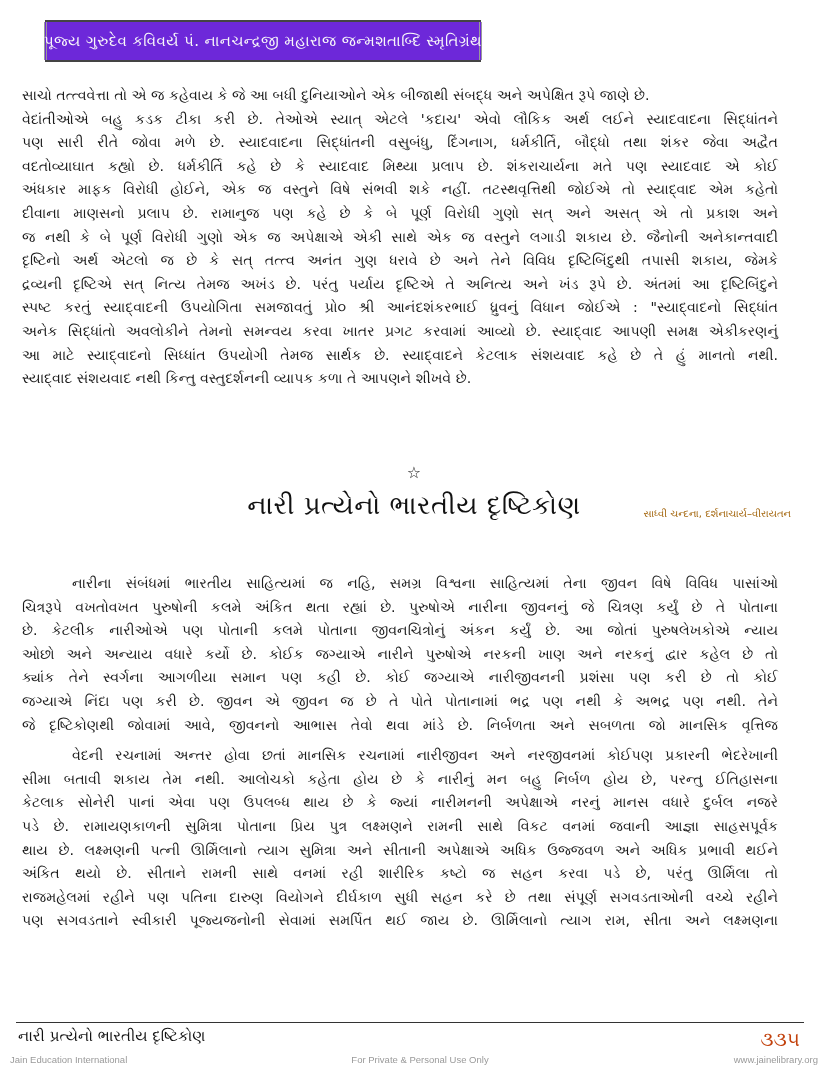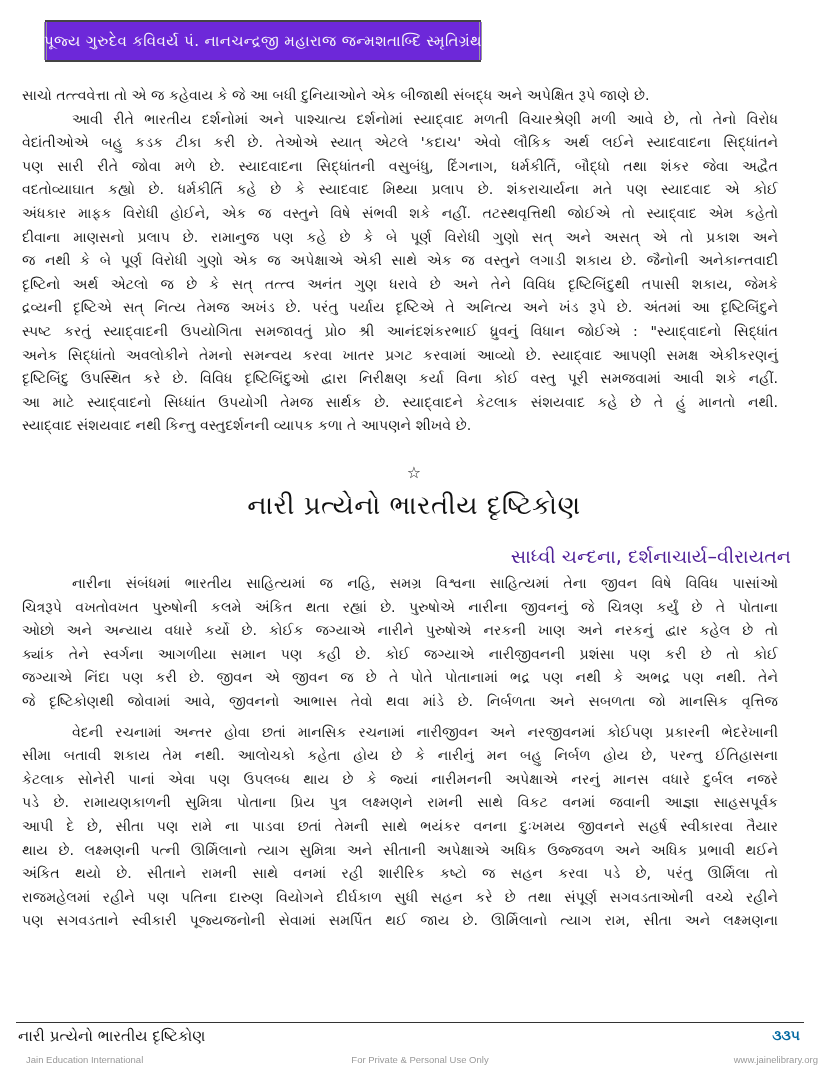--- a/index.html
+++ b/index.html
@@ -27,85 +27,83 @@
     .star {
       position: absolute; left: 0; width: 828px; top: 463px;
       text-align: center; font-size: 16px; color: #222;
     }
     .title {
       position: absolute; left: 0; width: 828px; top: 490px;
       text-align: center; font-size: 26px; font-weight: normal; color: #111;
       letter-spacing: 0.5px;
     }
     .author {
-      position: absolute; right: 37px; top: 545px;
-      font-size: 19px; color: #4c1d95;
+      position: absolute; right: 37px; top: 508px;
+      font-size: 10px; color: #a16207;
     }
     .footer-rule {
       position: absolute; left: 16px; top: 1022px; width: 788px; height: 0;
       border-top: 1.5px solid #333;
     }
     .footer-title {
       position: absolute; left: 18px; top: 1027px; font-size: 15px; color: #111;
     }
     .footer-page {
-      position: absolute; right: 28px; top: 1027px; font-size: 14px; color: #0369a1; font-weight: bold;
+      position: absolute; right: 28px; top: 1027px; font-size: 20px; color: #c2410c;
     }
     .credits {
       position: absolute; top: 1054px; left: 0; width: 828px;
       font-family: "Liberation Sans", sans-serif; font-size: 9.5px; color: #9a9a9a;
     }
-    .credits .l { position: absolute; left: 10px; margin-left: 16px; }
+    .credits .l { position: absolute; left: 10px; }
     .credits .c { position: absolute; left: 8px; width: 824px; text-align: center; }
     .credits .r { position: absolute; right: 10px; }
   </style>
 </head>
 <body>
 
 <div class="top-band">
   <span>પૂજ્ય ગુરુદેવ કવિવર્ય પં. નાનચન્દ્રજી મહારાજ જન્મશતાબ્દિ સ્મૃતિગ્રંથ</span>
 </div>
 
 <div class="content" style="top:84px;">
   <p class="last"><span>સાચો તત્ત્વવેત્તા તો એ જ કહેવાય કે જે આ બધી દુનિયાઓને એક બીજાથી સંબદ્ધ અને અપેક્ષિત રૂપે જાણે છે.</span></p>
-  <p class="indent"><span>આવી રીતે ભારતીય દર્શનોમાં અને પાશ્ચાત્ય દર્શનોમાં સ્યાદ્‌વાદ મળતી વિચારશ્રેણી મળી આવે છે, તો તેનો વિરોધ</span></p>
   <p>વેદાંતીઓએ બહુ કડક ટીકા કરી છે. તેઓએ સ્યાત્ એટલે 'કદાચ' એવો લૌકિક અર્થ લઈને સ્યાદવાદના સિદ્ધાંતને</p>
   <p>પણ સારી રીતે જોવા મળે છે. સ્યાદવાદના સિદ્ધાંતની વસુબંધુ, દિંગનાગ, ધર્મકીર્તિ, બૌદ્ધો તથા શંકર જેવા અદ્વૈત</p>
   <p>વદતોવ્યાઘાત કહ્યો છે. ધર્મકીર્તિ કહે છે કે સ્યાદવાદ મિથ્યા પ્રલાપ છે. શંકરાચાર્યના મતે પણ સ્યાદવાદ એ કોઈ</p>
   <p>અંધકાર માફક વિરોધી હોઈને, એક જ વસ્તુને વિષે સંભવી શકે નહીં. તટસ્થવૃત્તિથી જોઈએ તો સ્યાદ્‌વાદ એમ કહેતો</p>
   <p>દીવાના માણસનો પ્રલાપ છે. રામાનુજ પણ કહે છે કે બે પૂર્ણ વિરોધી ગુણો સત્ અને અસત્ એ તો પ્રકાશ અને</p>
   <p>જ નથી કે બે પૂર્ણ વિરોધી ગુણો એક જ અપેક્ષાએ એકી સાથે એક જ વસ્તુને લગાડી શકાય છે. જૈનોની અનેકાન્તવાદી</p>
   <p>દૃષ્ટિનો અર્થ એટલો જ છે કે સત્ તત્ત્વ અનંત ગુણ ધરાવે છે અને તેને વિવિધ દૃષ્ટિબિંદુથી તપાસી શકાય, જેમકે</p>
   <p>દ્રવ્યની દૃષ્ટિએ સત્ નિત્ય તેમજ અખંડ છે. પરંતુ પર્યાય દૃષ્ટિએ તે અનિત્ય અને ખંડ રૂપે છે. અંતમાં આ દૃષ્ટિબિંદુને</p>
   <p>સ્પષ્ટ કરતું સ્યાદ્‌વાદની ઉપયોગિતા સમજાવતું પ્રો૦ શ્રી આનંદશંકરભાઈ ધ્રુવનું વિધાન જોઈએ : "સ્યાદ્‌વાદનો સિદ્ધાંત</p>
   <p>અનેક સિદ્ધાંતો અવલોકીને તેમનો સમન્વય કરવા ખાતર પ્રગટ કરવામાં આવ્યો છે. સ્યાદ્‌વાદ આપણી સમક્ષ એકીકરણનું</p>
-  <p>દૃષ્ટિબિંદુ ઉપસ્થિત કરે છે. વિવિધ દૃષ્ટિબિંદુઓ દ્વારા નિરીક્ષણ કર્યા વિના કોઈ વસ્તુ પૂરી સમજવામાં આવી શકે નહીં.</p>
   <p> આ માટે સ્યાદ્‌વાદનો સિધ્ધાંત ઉપયોગી તેમજ સાર્થક છે. સ્યાદ્‌વાદને કેટલાક સંશયવાદ કહે છે તે હું માનતો નથી.</p>
   <p class="last">સ્યાદ્‌વાદ સંશયવાદ નથી કિન્તુ વસ્તુદર્શનની વ્યાપક કળા તે આપણને શીખવે છે.</p>
 </div>
 
 <div class="star">☆</div>
 
 <h1 class="title" style="margin:0;">નારી પ્રત્યેનો ભારતીય દૃષ્ટિકોણ</h1>
 
 <div class="author">સાધ્વી ચન્દના, દર્શનાચાર્ય–વીરાયતન</div>
 
 <div class="content" style="top:572px;">
   <p class="indent">નારીના સંબંધમાં ભારતીય સાહિત્યમાં જ નહિ, સમગ્ર વિશ્વના સાહિત્યમાં તેના જીવન વિષે વિવિધ પાસાંઓ</p>
   <p>ચિત્રરૂપે વખતોવખત પુરુષોની કલમે અંકિત થતા રહ્યાં છે. પુરુષોએ નારીના જીવનનું જે ચિત્રણ કર્યું છે તે પોતાના</p>
+  <p>છે. કેટલીક નારીઓએ પણ પોતાની કલમે પોતાના જીવનચિત્રોનું અંકન કર્યું છે. આ જોતાં પુરુષલેખકોએ ન્યાય</p>
   <p>ઓછો અને અન્યાય વધારે કર્યો છે. કોઈક જગ્યાએ નારીને પુરુષોએ નરકની ખાણ અને નરકનું દ્વાર કહેલ છે તો</p>
   <p>ક્યાંક તેને સ્વર્ગના આગળીયા સમાન પણ કહી છે. કોઈ જગ્યાએ નારીજીવનની પ્રશંસા પણ કરી છે તો કોઈ</p>
   <p>જગ્યાએ નિંદા પણ કરી છે. જીવન એ જીવન જ છે તે પોતે પોતાનામાં ભદ્ર પણ નથી કે અભદ્ર પણ નથી. તેને</p>
   <p>જે દૃષ્ટિકોણથી જોવામાં આવે, જીવનનો આભાસ તેવો થવા માંડે છે. નિર્બળતા અને સબળતા જો માનસિક વૃત્તિજ</p>
   <div style="height:7px;"></div>
   <p class="indent">વેદની રચનામાં અન્તર હોવા છતાં માનસિક રચનામાં નારીજીવન અને નરજીવનમાં કોઈપણ પ્રકારની ભેદરેખાની</p>
   <p>સીમા બતાવી શકાય તેમ નથી. આલોચકો કહેતા હોય છે કે નારીનું મન બહુ નિર્બળ હોય છે, પરન્તુ ઈતિહાસના</p>
   <p>કેટલાક સોનેરી પાનાં એવા પણ ઉપલબ્ધ થાય છે કે જ્યાં નારીમનની અપેક્ષાએ નરનું માનસ વધારે દુર્બલ નજરે</p>
   <p>પડે છે. રામાયણકાળની સુમિત્રા પોતાના પ્રિય પુત્ર લક્ષ્મણને રામની સાથે વિકટ વનમાં જવાની આજ્ઞા સાહસપૂર્વક</p>
-  <p>આપી દે છે, સીતા પણ રામે ના પાડવા છતાં તેમની સાથે ભયંકર વનના દુઃખમય જીવનને સહર્ષ સ્વીકારવા તૈયાર</p>
   <p>થાય છે. લક્ષ્મણની પત્ની ઊર્મિલાનો ત્યાગ સુમિત્રા અને સીતાની અપેક્ષાએ અધિક ઉજ્જવળ અને અધિક પ્રભાવી થઈને</p>
   <p>અંકિત થયો છે. સીતાને રામની સાથે વનમાં રહી શારીરિક કષ્ટો જ સહન કરવા પડે છે, પરંતુ ઊર્મિલા તો</p>
   <p>રાજમહેલમાં રહીને પણ પતિના દારુણ વિયોગને દીર્ઘકાળ સુધી સહન કરે છે તથા સંપૂર્ણ સગવડતાઓની વચ્ચે રહીને</p>
   <p>પણ સગવડતાને સ્વીકારી પૂજ્યજનોની સેવામાં સમર્પિત થઈ જાય છે. ઊર્મિલાનો ત્યાગ રામ, સીતા અને લક્ષ્મણના</p>
 </div>
 
 <div class="footer-rule"></div>
 <div class="footer-title">નારી પ્રત્યેનો ભારતીય દૃષ્ટિકોણ</div>
 <div class="footer-page">૩૩૫</div>
 

